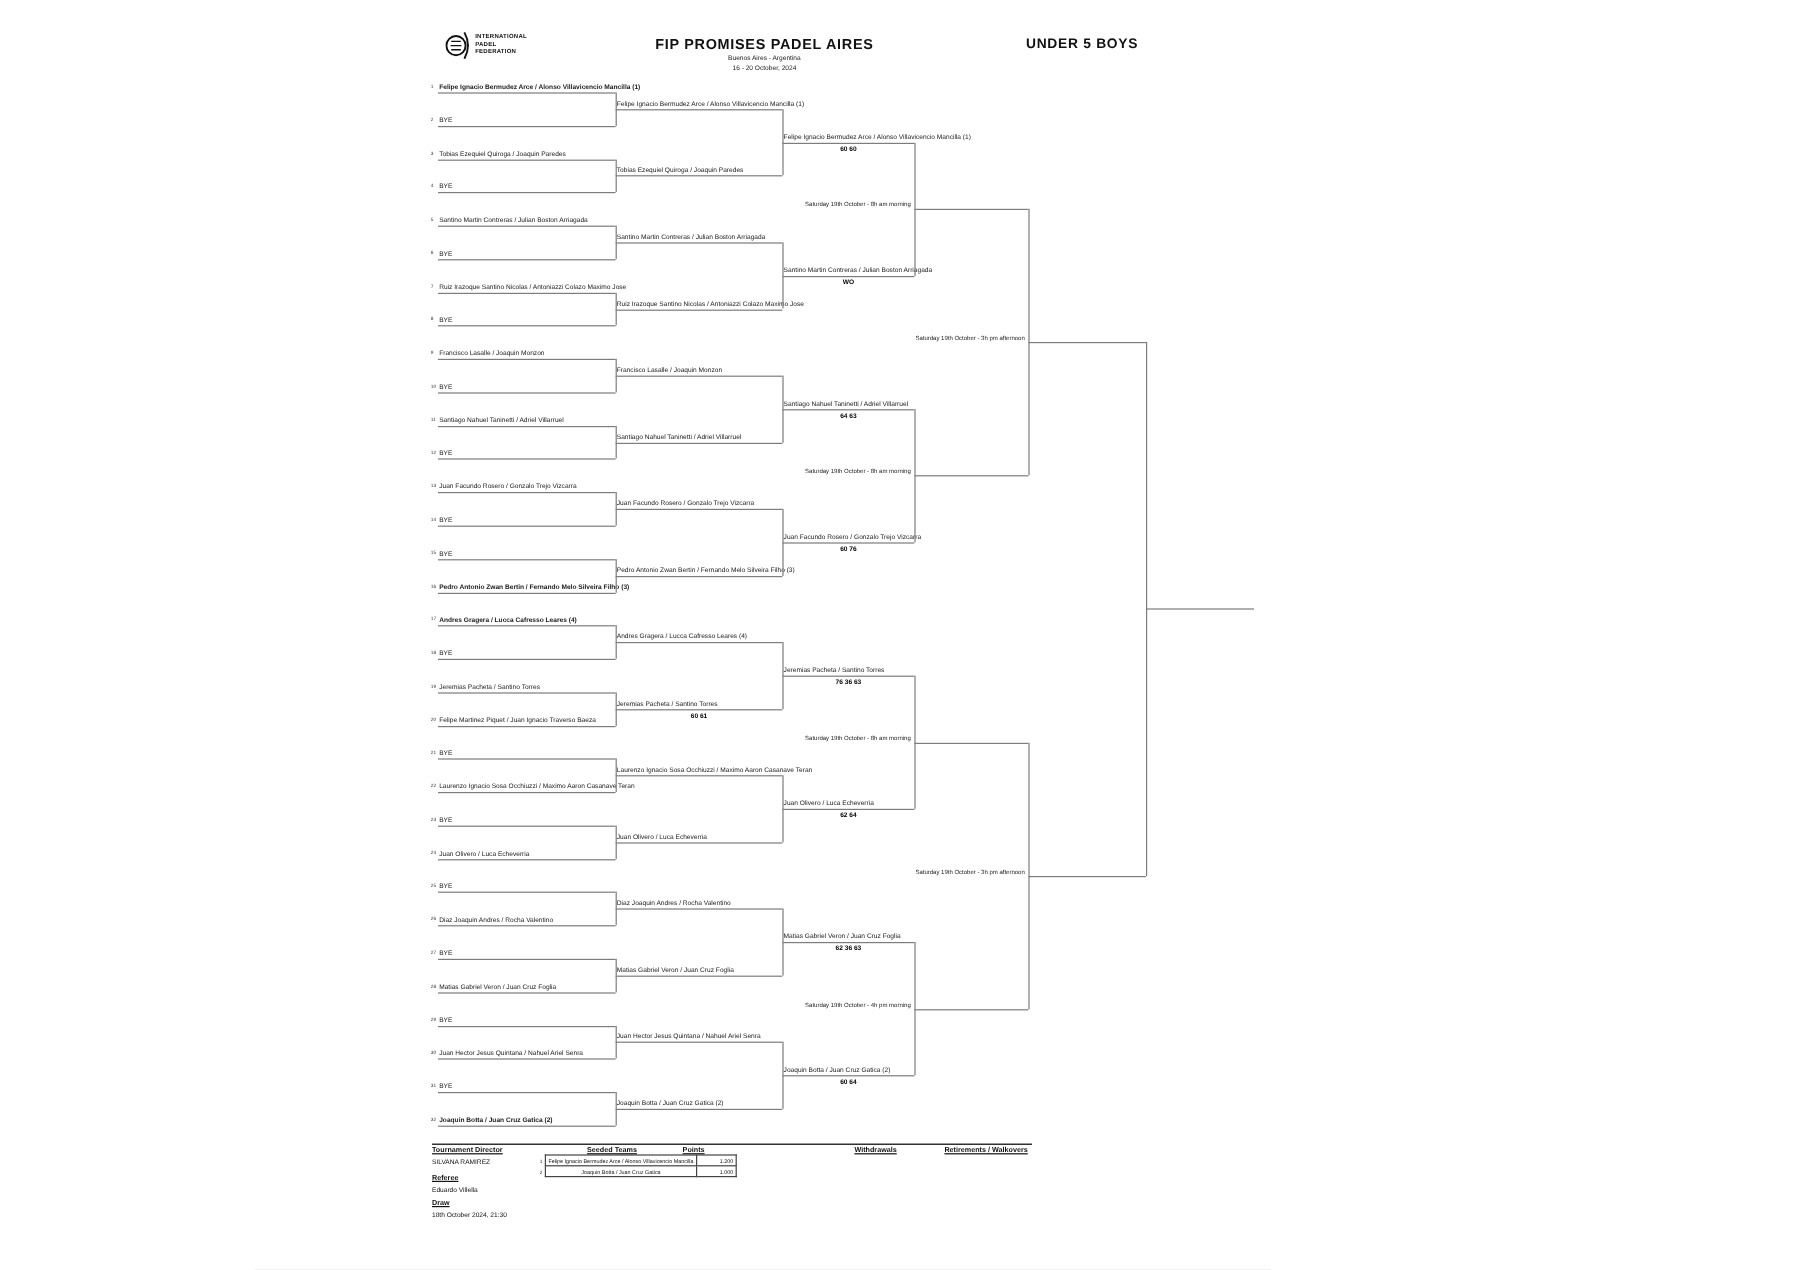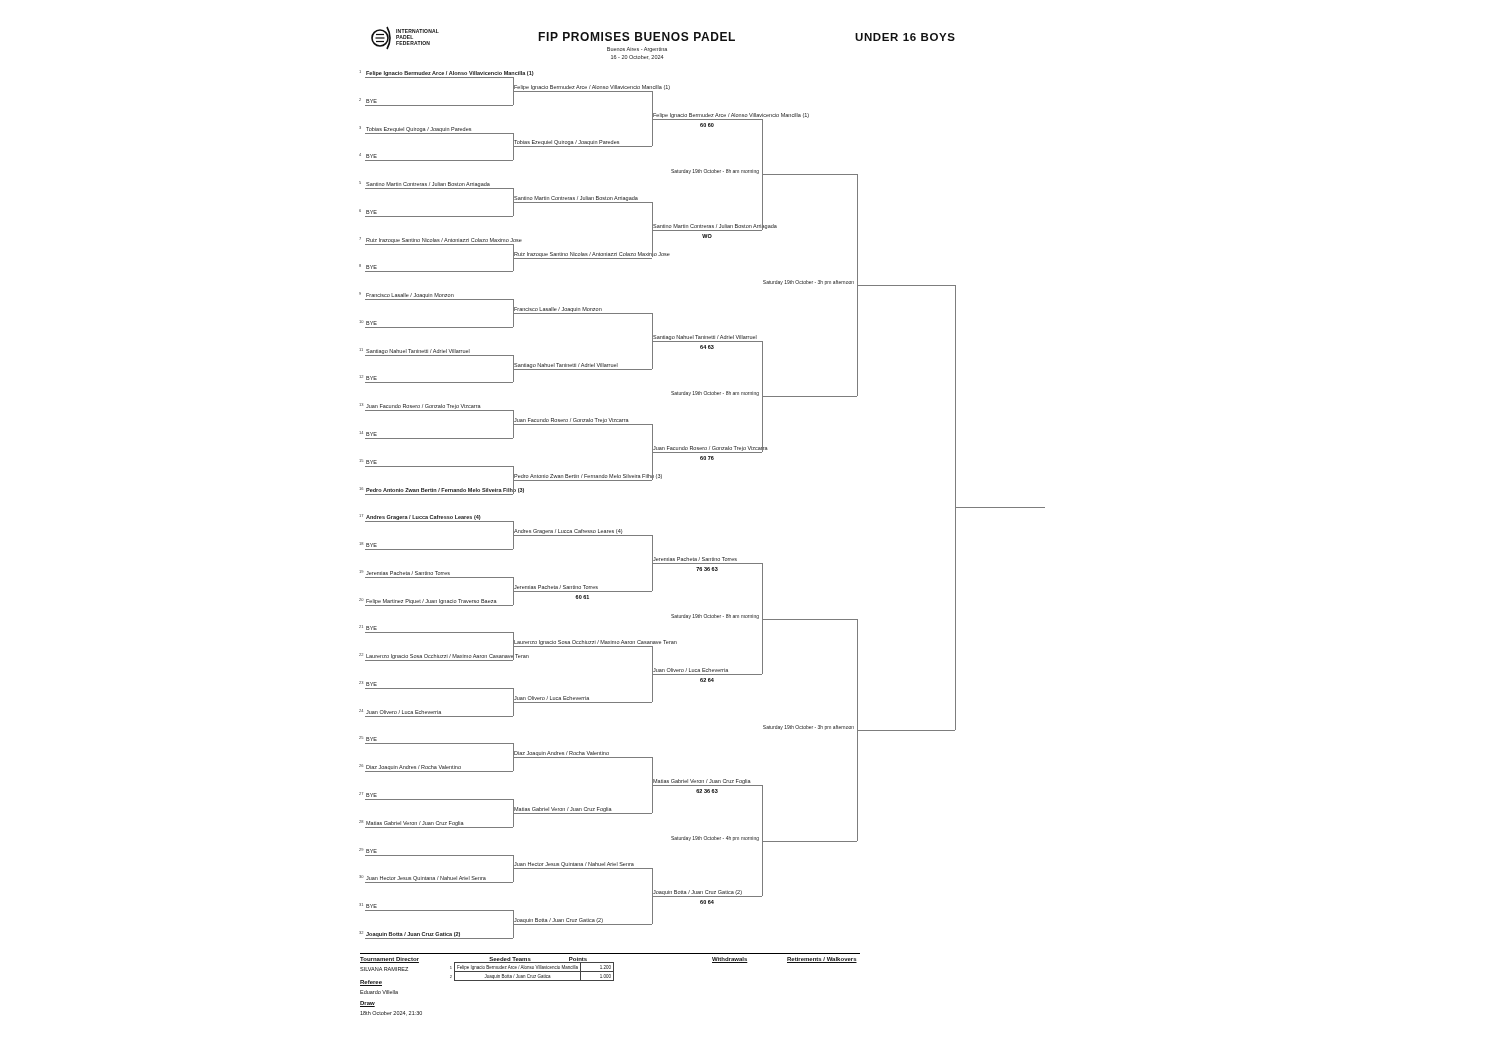--- a/index.html
+++ b/index.html
@@ -44,25 +44,25 @@
       <line x1="5" y1="18.5" x2="13" y2="18.5" stroke="#111" stroke-width="1.2"></line>
       <path d="M16 4 q6 11 0 22" fill="none" stroke="#111" stroke-width="1.6"></path>
     </svg>
     <div class="hdr-logo-text">
       <div>INTERNATIONAL</div>
       <div>PADEL</div>
       <div>FEDERATION</div>
     </div>
   </div>
   <div class="hdr-title-block">
-    <div class="hdr-title">FIP PROMISES BUENOS PADEL</div>
+    <div class="hdr-title">FIP PROMISES PADEL AIRES</div>
     <div class="hdr-sub">Buenos Aires - Argentina</div>
     <div class="hdr-sub">16 - 20 October, 2024</div>
   </div>
-  <div class="hdr-cat">UNDER 16 BOYS</div>
+  <div class="hdr-cat">UNDER 5 BOYS</div>
 
   <div id="bracket">
       <div class="entry" style="left: 365px; top: 68px; width: 148px;">
         <span class="num">1</span>
         <span class="nm b">Felipe Ignacio Bermudez Arce / Alonso Villavicencio Mancilla (1)</span>
       </div>
       <div class="entry" style="left: 365px; top: 95.77px; width: 148px;">
         <span class="num">2</span>
         <span class="nm">BYE</span>
       </div>

